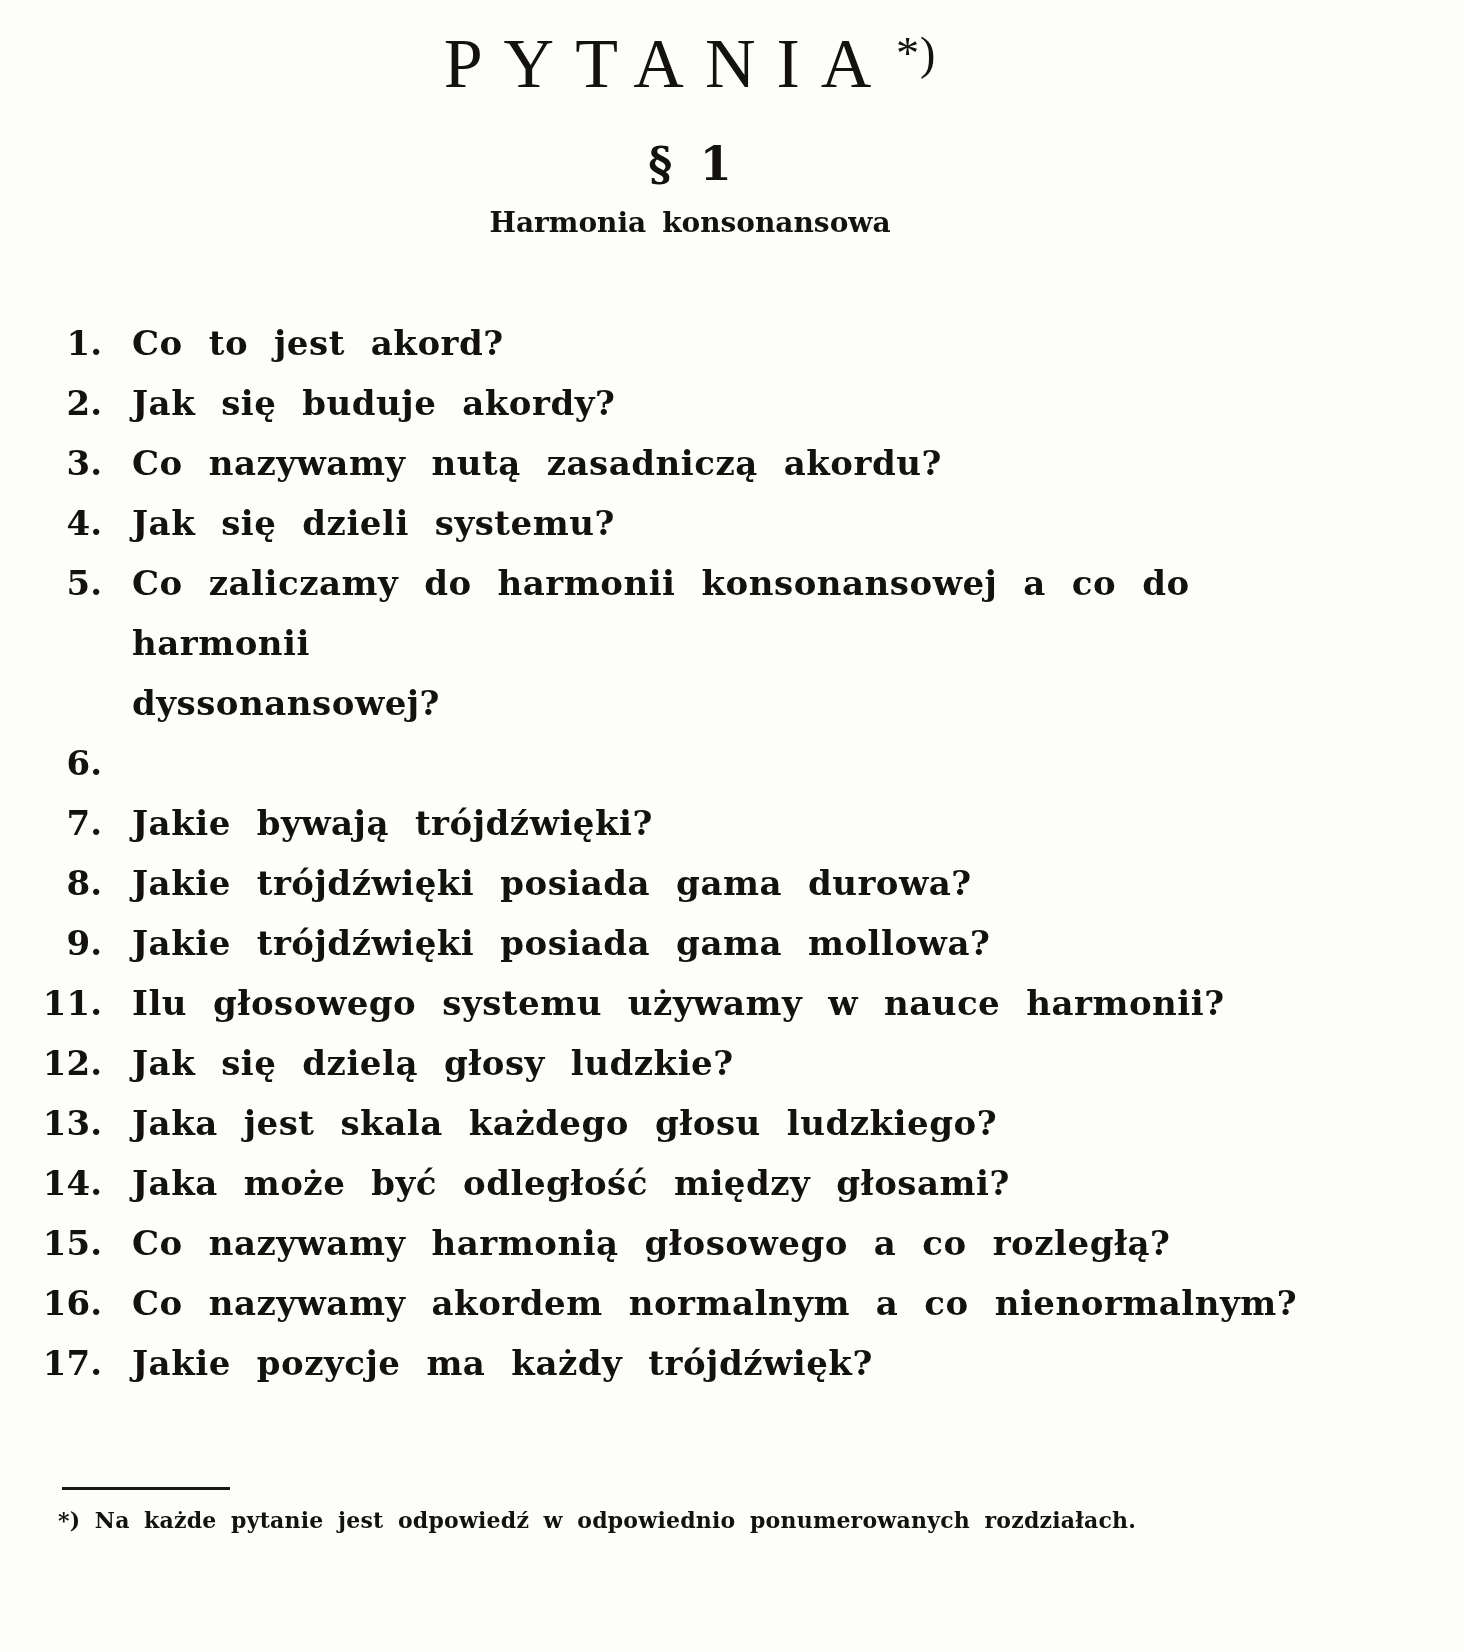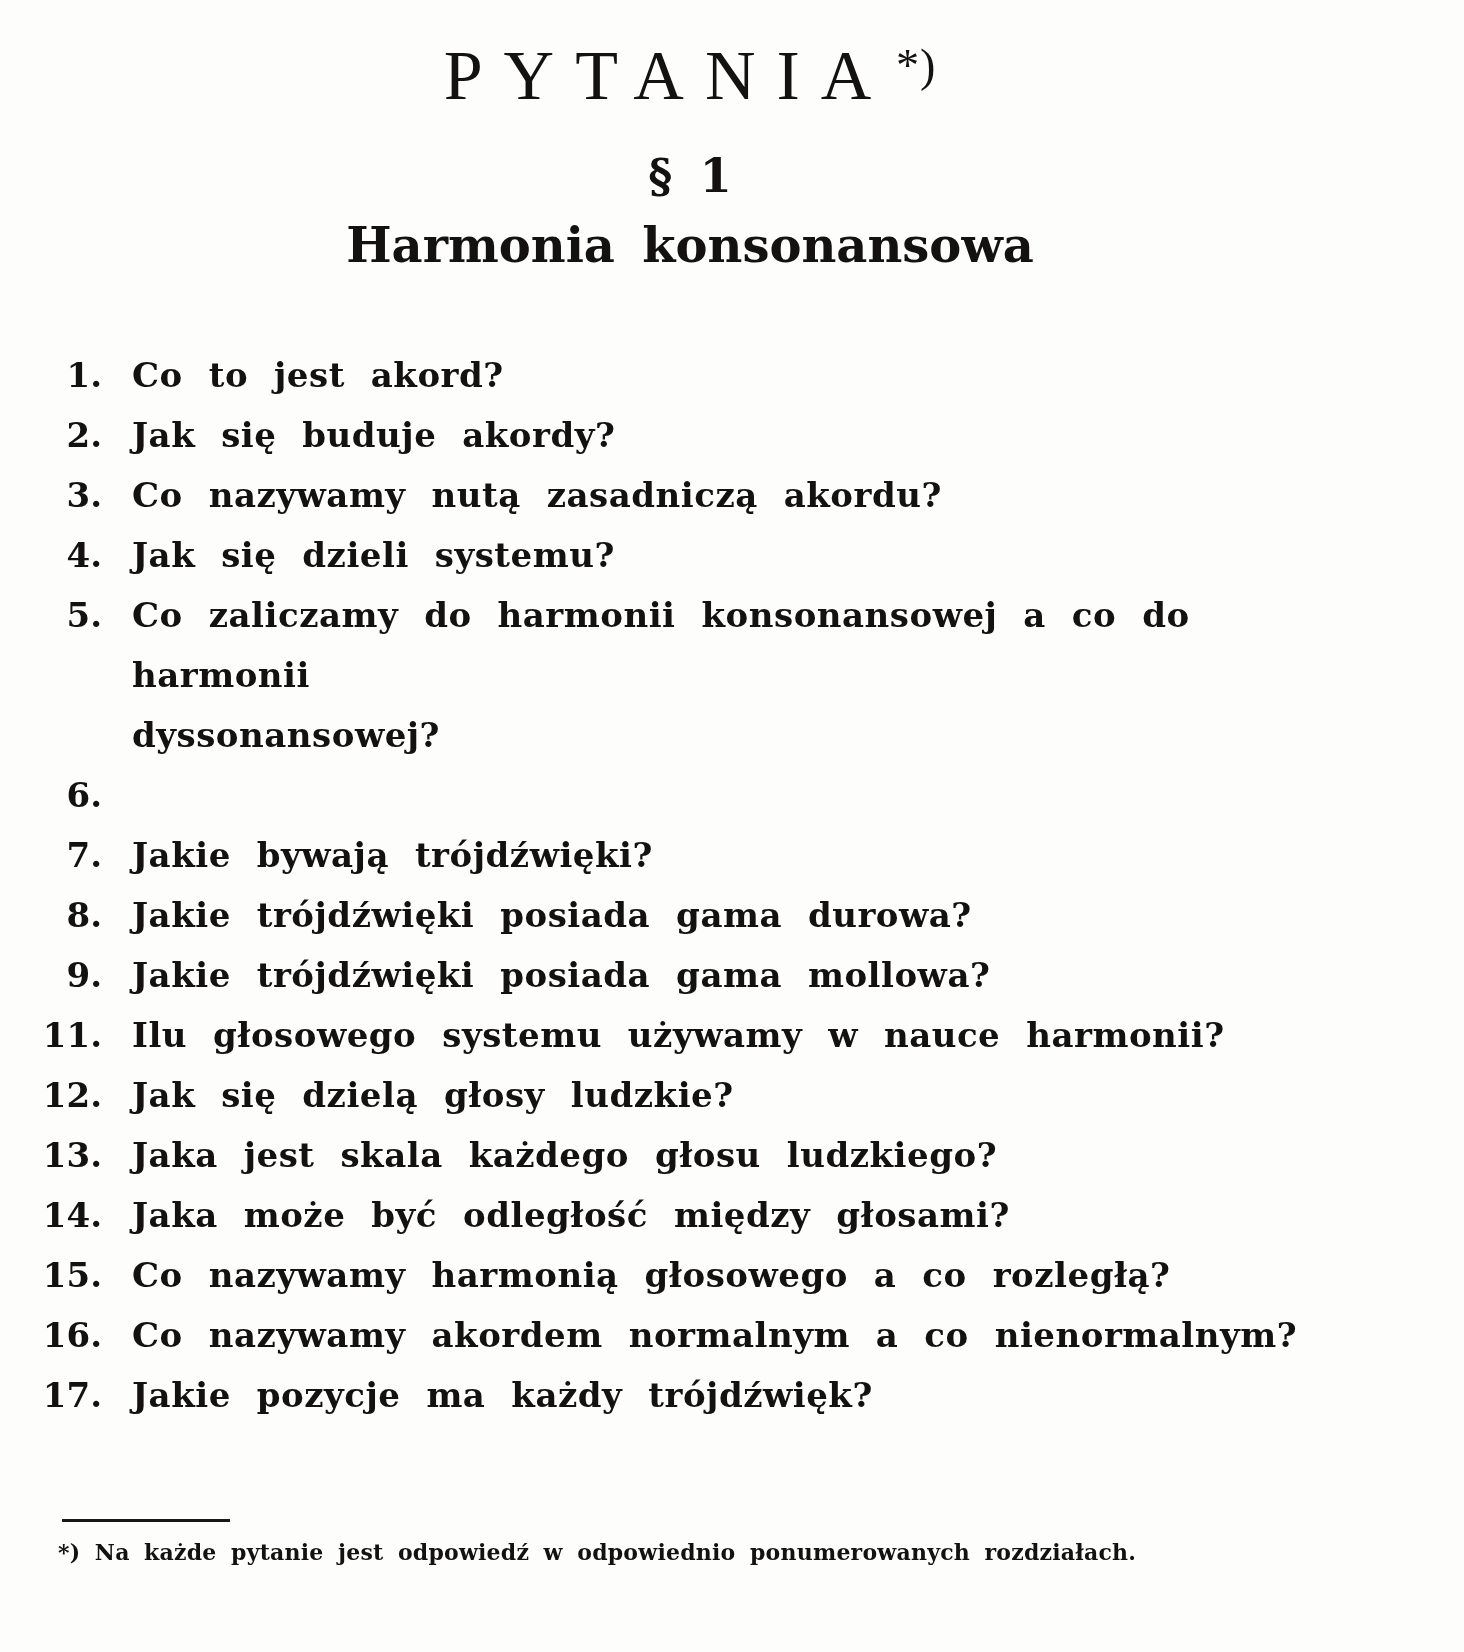--- a/index.html
+++ b/index.html
@@ -10,21 +10,21 @@
   body {
     width: 1464px;
     min-height: 1652px;
     color: #141210;
     font-family: "DejaVu Serif", serif;
     -webkit-font-smoothing: antialiased;
   }
   .page {
     width: 1380px;
     margin: 0;
-    padding-top: 37px;
+    padding-top: 25px;
   }
   
   .title {
     margin: 0;
     text-align: center;
     font-family: "Liberation Serif", "DejaVu Serif", serif;
     font-weight: normal;
     font-size: 70px;
     line-height: 1.12;
     letter-spacing: 0.30em;
@@ -41,21 +41,21 @@
     text-align: center;
     font-weight: bold;
     font-size: 46px;
     line-height: 1;
     word-spacing: 0.25em;
   }
   .section-title {
     margin: 22px 0 0 0;
     text-align: center;
     font-weight: bold;
-    font-size: 48px;
+    font-size: 28px;
     line-height: 1;
     word-spacing: 0.22em;
   }
   
   .questions {
     list-style: none;
     margin: 76px 0 0 0;
     padding: 0;
     font-size: 34px;
     font-weight: bold;

